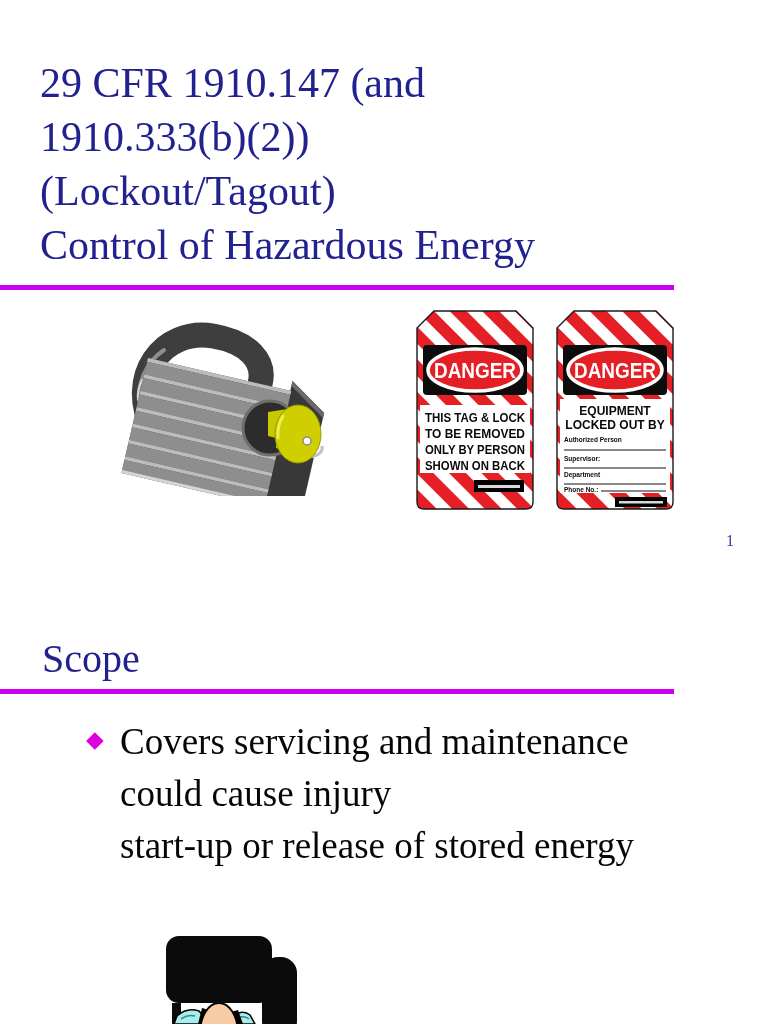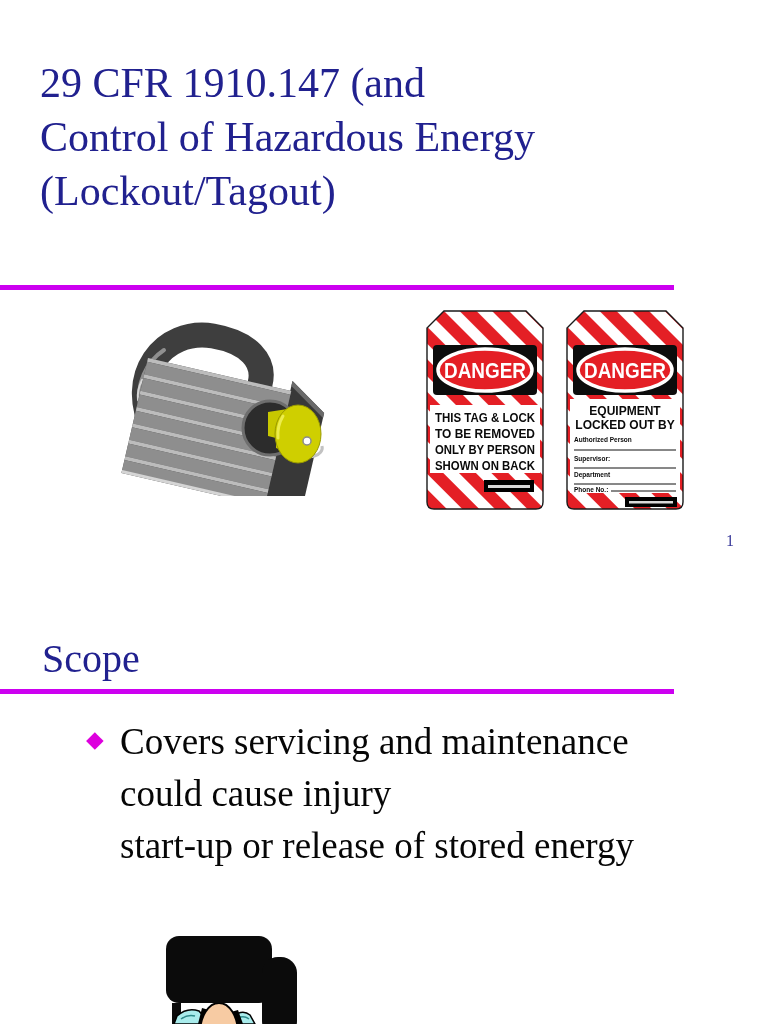--- a/index.html
+++ b/index.html
@@ -8,41 +8,42 @@
     overflow:hidden;font-family:"Liberation Serif",serif;
   }
   .abs{position:absolute;}
   
   .slide-title{left:40px;top:56px;width:680px;color:#21218F;}
   .slide-title .t-line{font-size:42px;line-height:54px;white-space:nowrap;}
   .rule{left:0;height:5px;width:674px;background:#CC00F0;}
   .rule1{top:285px;}
   .rule2{top:689px;}
   .padlock-wrap{left:118px;top:306px;width:210px;height:190px;}
-  .tags-wrap{left:426px;top:308px;width:258px;height:206px;}
+  .tags-wrap{left:416px;top:308px;width:258px;height:206px;}
   .pagenum{left:690px;top:532px;width:44px;text-align:right;font-size:16px;color:#3A3A9A;}
   
   .scope-title{left:42px;top:634px;font-size:40px;line-height:50px;color:#21218F;}
   .bullet-marker{left:86px;top:727px;font-size:23px;line-height:24px;color:#DD00DD;
     font-family:"DejaVu Sans",sans-serif;}
   .bullet-text{left:120px;top:716px;width:648px;color:#060606;}
   .bullet-text .b-line{font-size:37px;line-height:52px;white-space:nowrap;}
   .person-wrap{left:146px;top:930px;width:170px;height:94px;}
   svg{display:block;}
   .tag-sans{font-family:"Liberation Sans",sans-serif;font-weight:bold;}
 </style>
 </head>
 <body>
 
 <div id="page">
 
   <div class="abs slide-title">
     <div class="t-line">29 CFR 1910.147 (and</div>
+    <div class="t-line">1910.333(b)(2))</div>
+    <div class="t-line">(Lockout/Tagout)</div>
     <div class="t-line">Control of Hazardous Energy</div>
-    <div class="t-line">(Lockout/Tagout)</div>
   </div>
 
   <div class="abs rule rule1"></div>
 
   <div class="abs padlock-wrap">
     <svg width="210" height="190" viewBox="0 0 210 190">
 
       <g>
         <path d="M36,125 C 8,70 45,22 95,30 C 130,36 148,55 142,78" fill="none" stroke="#3e3e3e" stroke-width="25" stroke-linecap="round"></path>
         <path d="M22,100 C 18,78 28,56 46,44" fill="none" stroke="#8f8f8f" stroke-width="4" stroke-linecap="round"></path>

